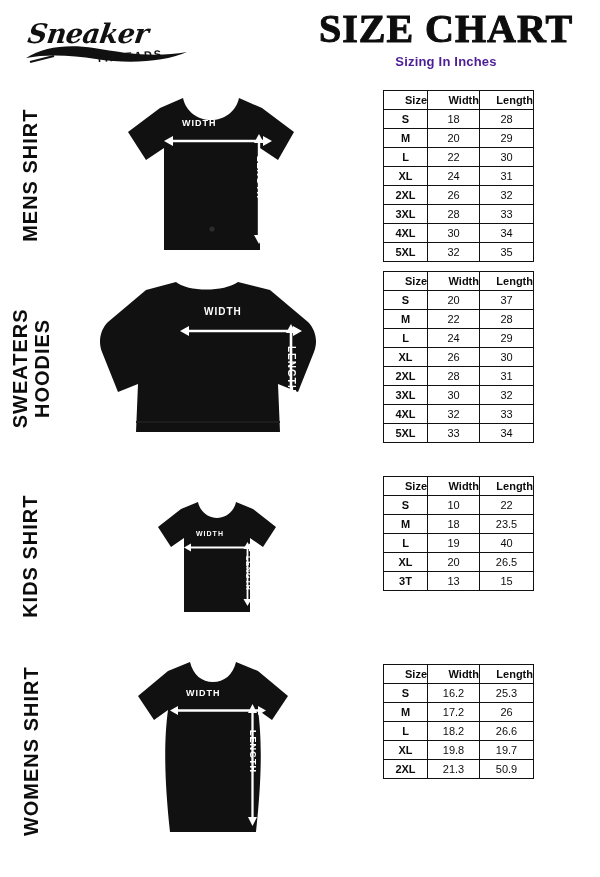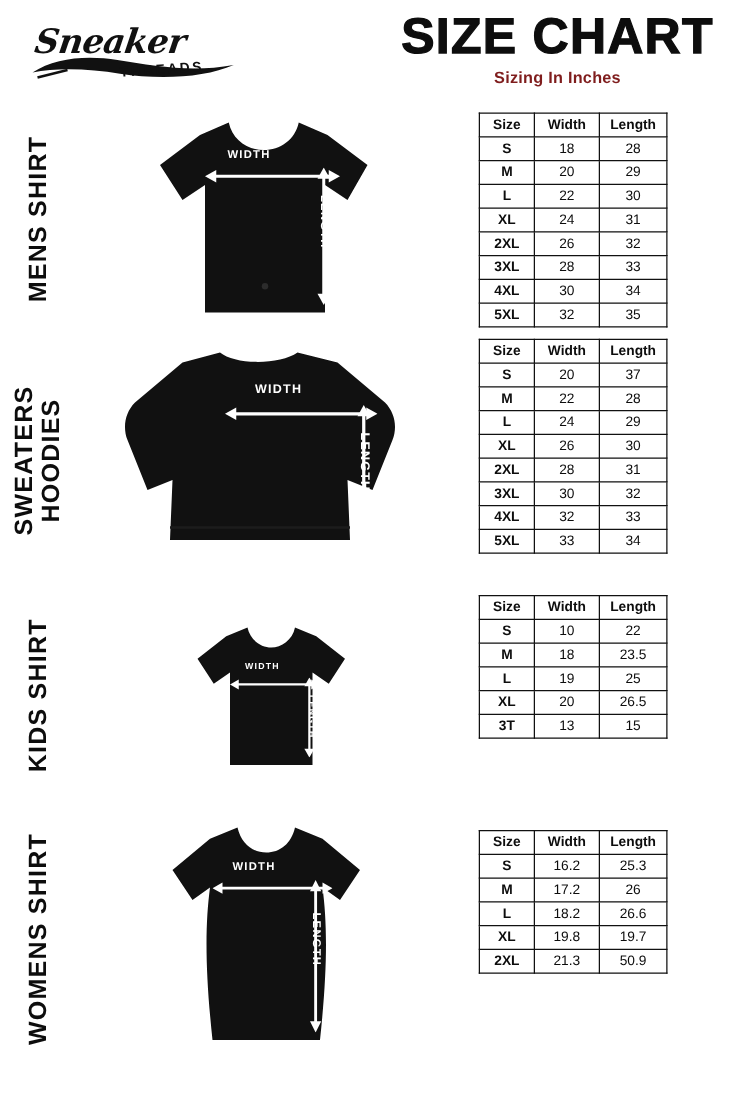--- a/index.html
+++ b/index.html
@@ -55,34 +55,34 @@
     width: 165px; height: 24px;
   }
 
   .title-block {
     position: absolute;
     left: 300px; top: 8px;
     width: 292px;
     text-align: center;
   }
   .title-main {
-    font-family: Liberation Sans, sans-serif;
+    font-family: Liberation Serif, serif;
     font-weight: bold;
     font-size: 40px;
     letter-spacing: 1px;
     color: #0d0d0d;
     line-height: 1.05;
     -webkit-text-stroke: 1px #0d0d0d;
   }
   .title-sub {
     margin-top: 4px;
     font-family: "Liberation Sans", sans-serif;
     font-weight: bold;
     font-size: 13px;
-    color: #7f1d1d;
+    color: #4c1d95;
     letter-spacing: 0.2px;
   }
 
   
   .row {
     position: absolute;
     left: 0;
     width: 600px;
   }
   .row-label {
@@ -125,20 +125,21 @@
     border: 1px solid #111;
     text-align: center;
     font-size: 11px;
     color: #0d0d0d;
     padding: 0;
     height: 19px;
   }
   table.size th {
     font-weight: bold;
     font-size: 11px;
+    text-align: right;
   }
   table.size td:first-child { font-weight: bold; }
   table.size col.c1 { width: 44px; }
   table.size col.c2 { width: 52px; }
   table.size col.c3 { width: 54px; }
 
   
   .meas-label {
     position: absolute;
     font-family: "Liberation Sans", sans-serif;
@@ -395,21 +396,21 @@
               <td>22</td>
             </tr>
           <tr>
               <td>M</td>
               <td>18</td>
               <td>23.5</td>
             </tr>
           <tr>
               <td>L</td>
               <td>19</td>
-              <td>25</td>
+              <td>40</td>
             </tr>
           <tr>
               <td>XL</td>
               <td>20</td>
               <td>26.5</td>
             </tr>
           <tr>
               <td>3T</td>
               <td>13</td>
               <td>15</td>

